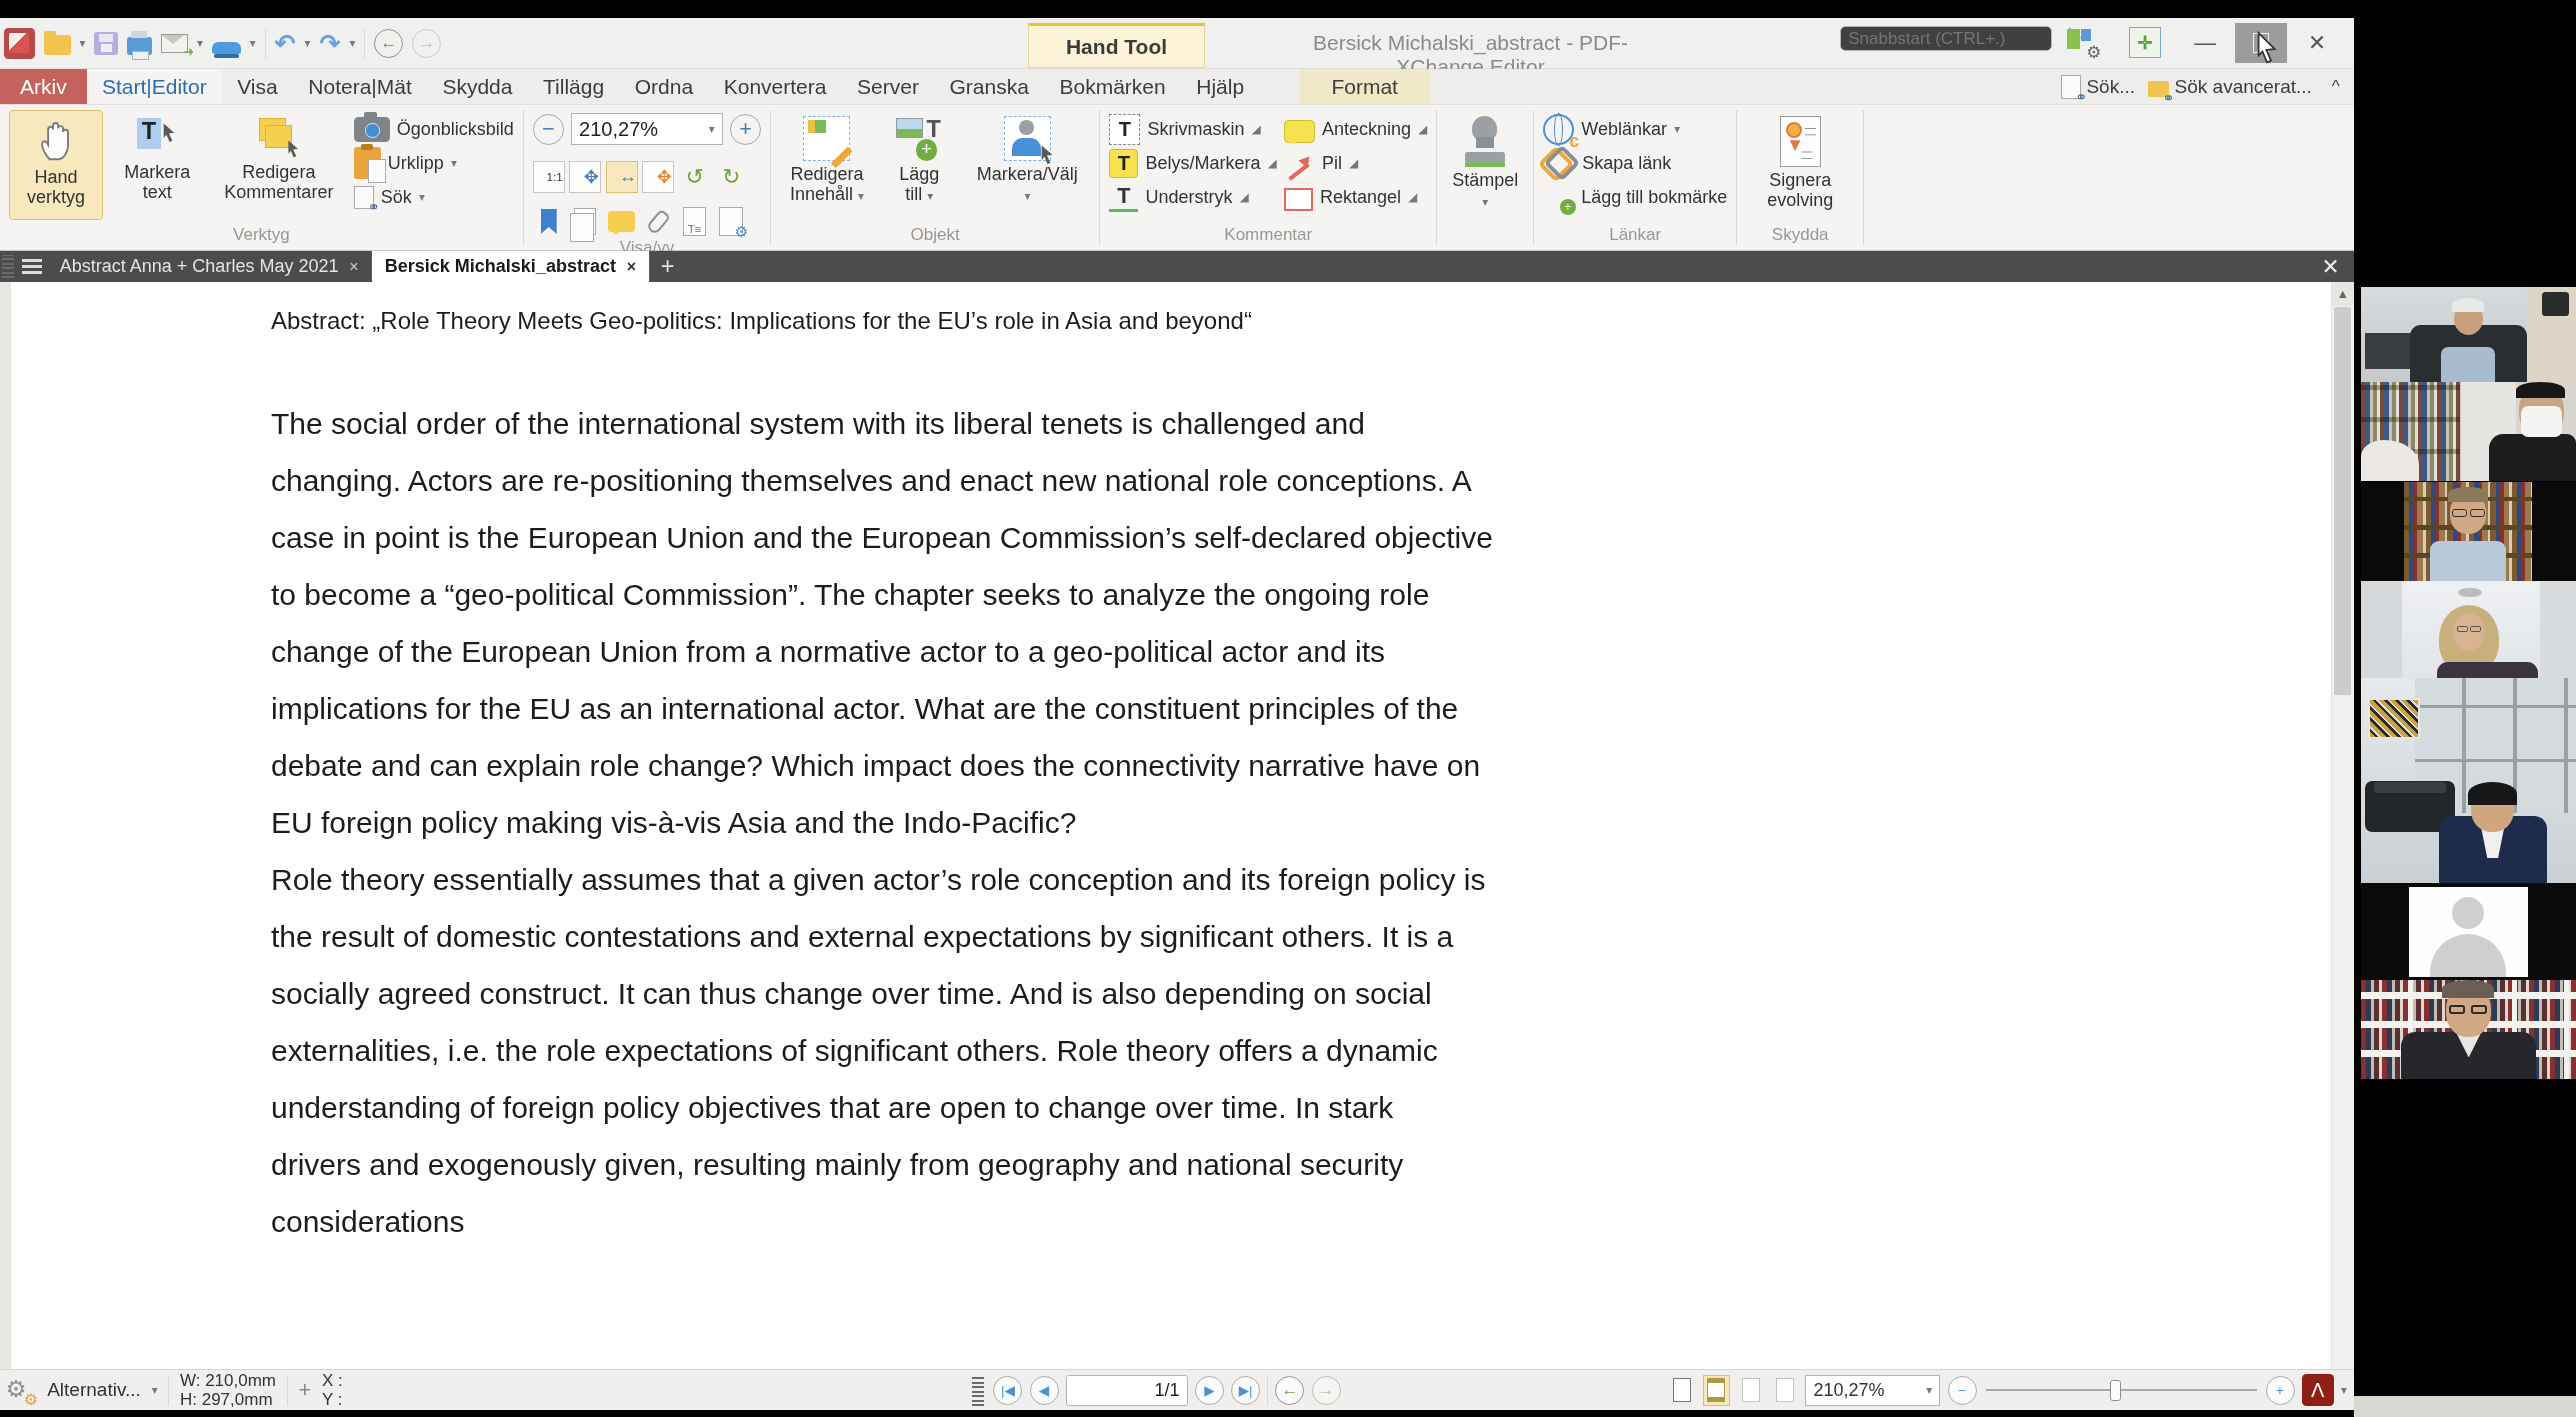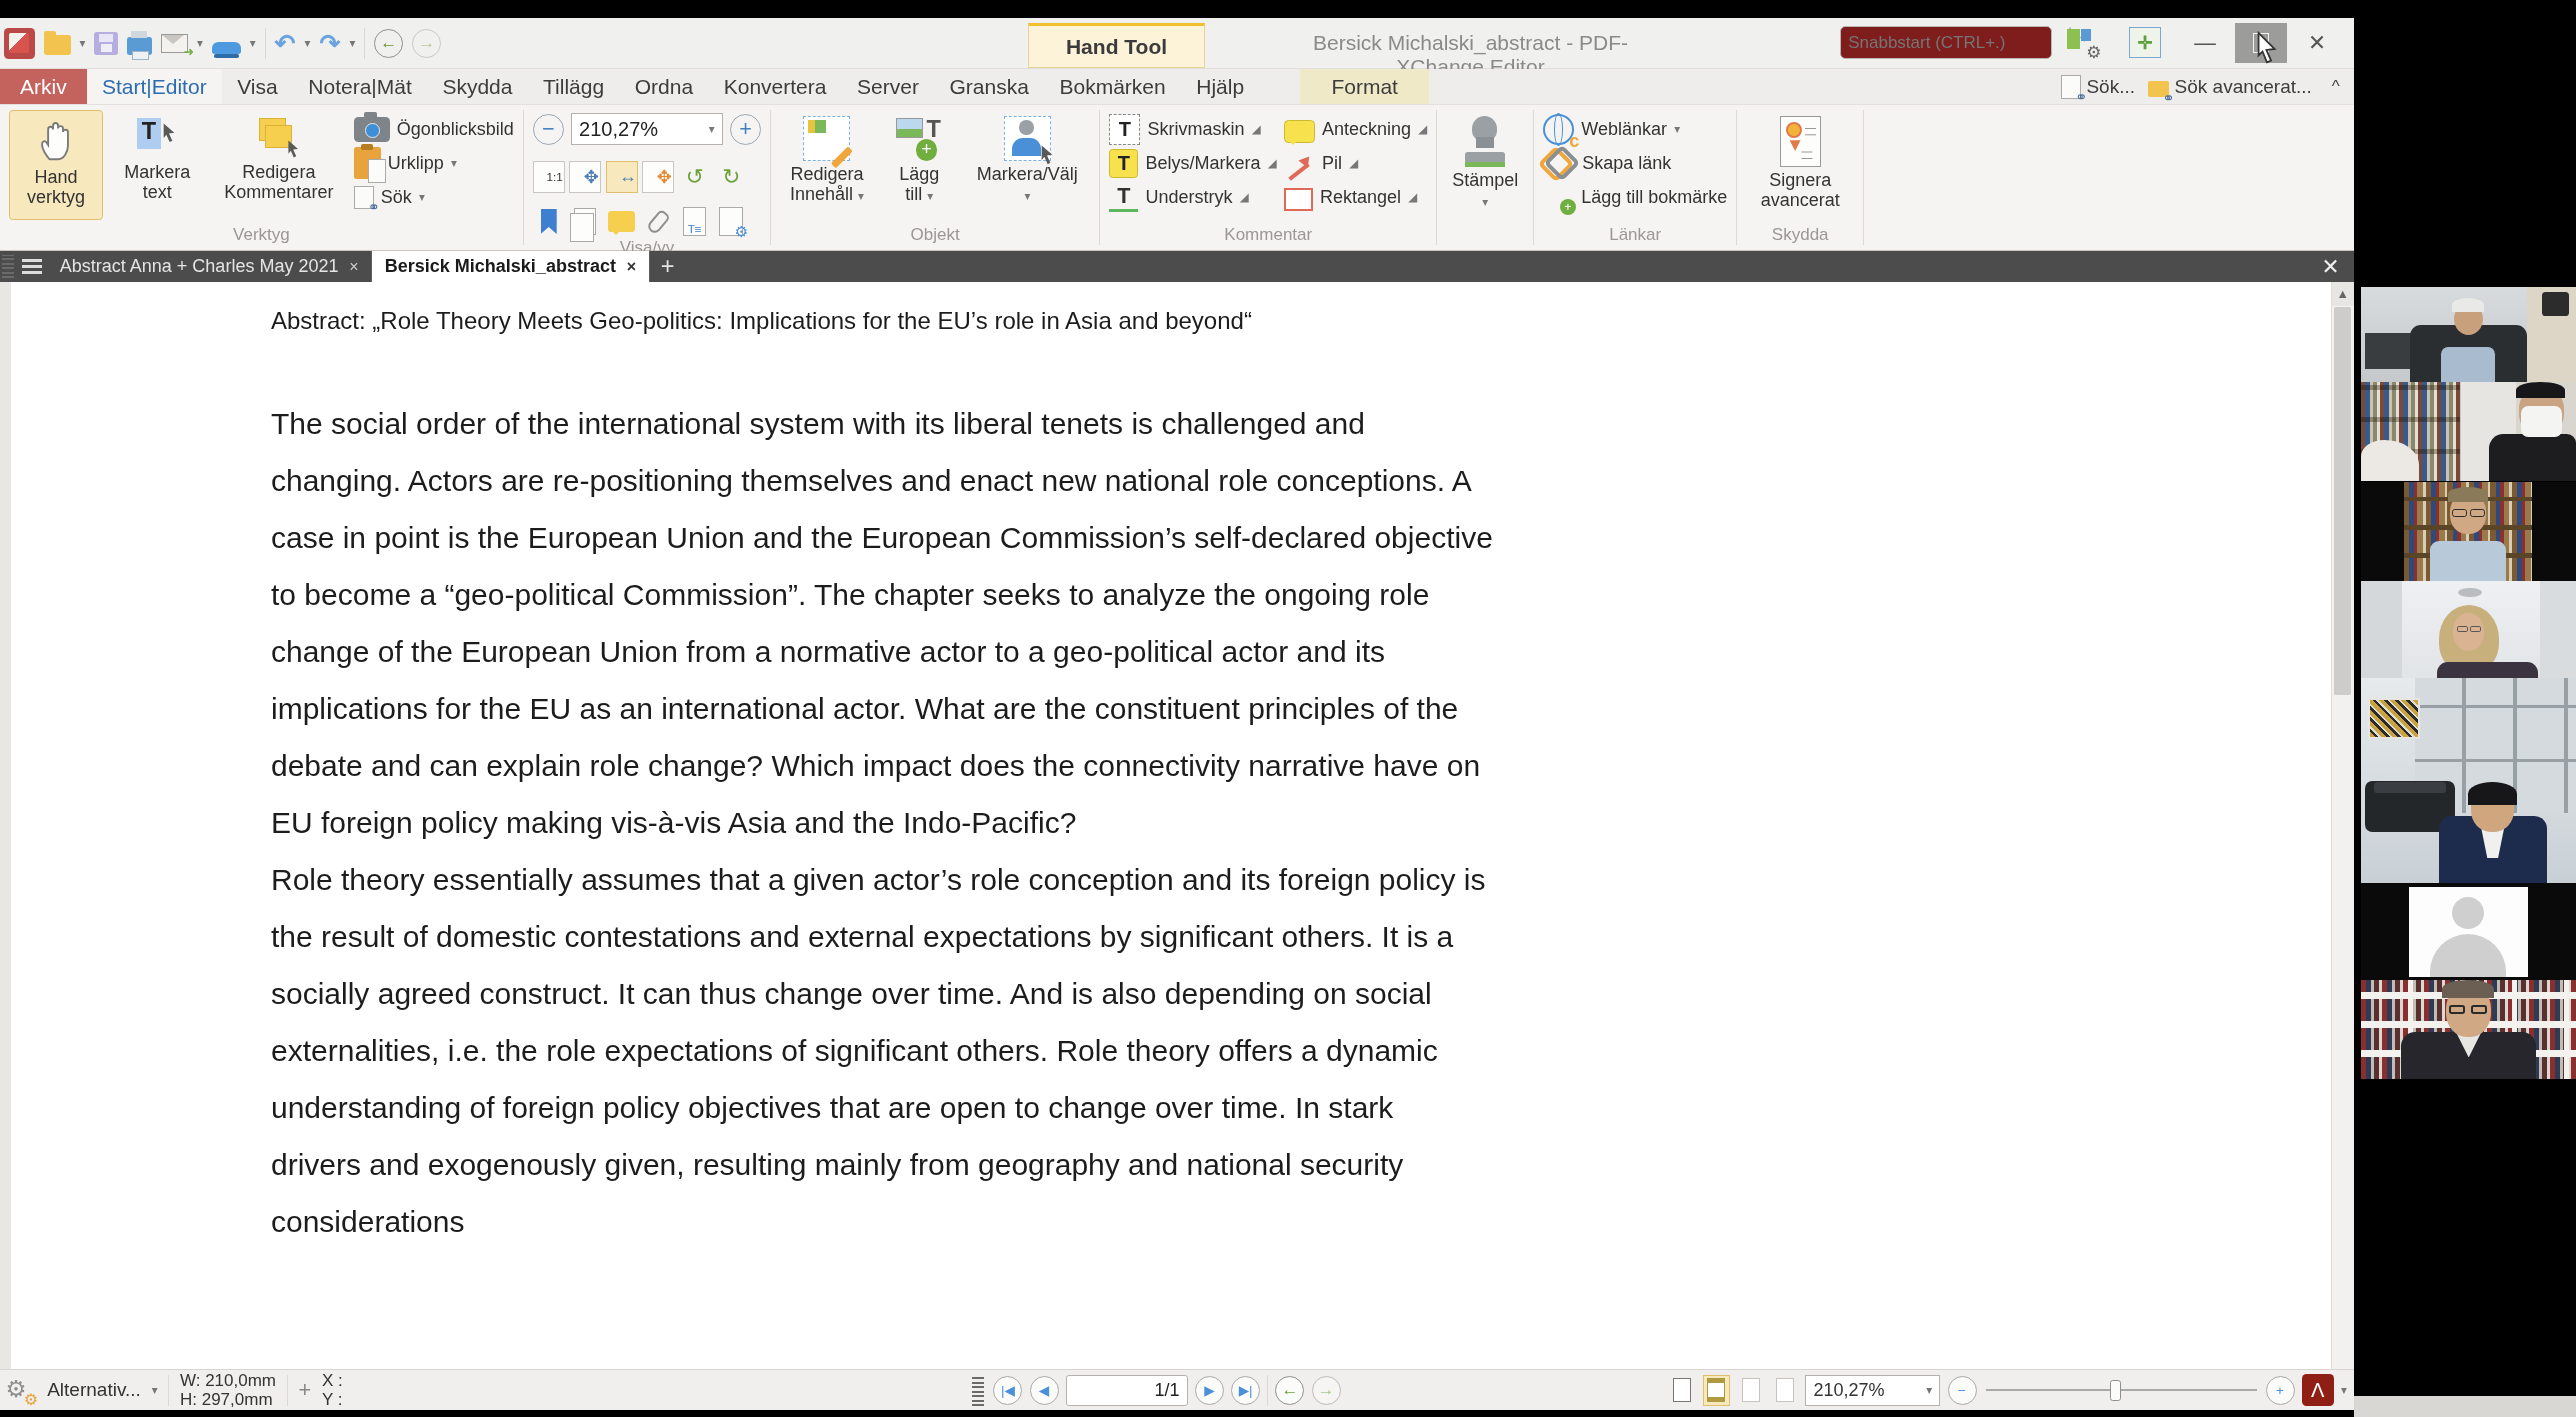--- a/index.html
+++ b/index.html
@@ -36,22 +36,22 @@
   .arr { font-weight:bold; }
   .navcirc { width:29px; height:29px; border:1.8px solid #8f8f8d; border-radius:50%;
              display:flex; align-items:center; justify-content:center; font-size:17px; }
 
   .toolchip { position:absolute; left:1028px; top:5.4px; width:177px; height:45px;
               background:#fcf3d9; border:0.9px solid #e7d49a; border-top:3.6px solid #f0c12e;
               display:flex; align-items:center; justify-content:center;
               font-size:21px; font-weight:bold; color:#3b3b3b; }
   .wintitle { position:absolute; left:1272px; top:12.6px; width:397px; text-align:center;
               font-size:21px; color:#8a8a88; }
-  .searchbox { position:absolute; left:1840px; top:8px; width:212px; height:33px;
-               background:#7f1d1d; border:1.8px solid #b9b7b3; border-radius:5.4px;
+  .searchbox { position:absolute; left:1840px; top:8px; width:212px; height:25px;
+               background:#404040; border:1.8px solid #b9b7b3; border-radius:5.4px;
                display:flex; padding:0 7.2px; }
   .searchbox input { border:none; outline:none; background:transparent; flex:1;
                      font-size:17px; color:#9a9a98; font-family:inherit; }
   .mag { width:12.6px; height:12.6px; border:1.8px solid #8a8a88; border-radius:50%; position:relative; }
   .mag:after { content:""; position:absolute; left:10px; top:10px; width:6.3px; height:1.8px;
                background:#8a8a88; transform:rotate(45deg); }
   .custico { position:absolute; left:2067px; top:10.8px; width:31px; height:29px; }
   .custico .sq1{position:absolute;left:0;top:0;width:12.6px;height:20px;background:#8cc152;}
   .custico .sq2{position:absolute;left:13.5px;top:0;width:10.8px;height:12.6px;background:#5b9bd5;}
   .custico .gear{position:absolute;right:-3.6px;bottom:-5.4px;font-size:17px;color:#666;}
@@ -529,21 +529,21 @@
 
       <div class="rgroup">
         <div class="content">
           <div class="bigbtn" style="width:108px;">
             <span class="cert">
               <i class="seal"></i>
                 <i class="rib"></i>
                 <i class="ln"></i>
               </span>
             <span class="blabel"><span>Signera</span><br>
-              <span>avancerat</span></span>
+              <span>evolving</span></span>
           </div>
         </div>
         <div class="glabel">Skydda</div>
       </div>
 
       <div class="rdiv"></div>
     </div>
 
     <div class="tabbar">
       <div class="grip"></div>

